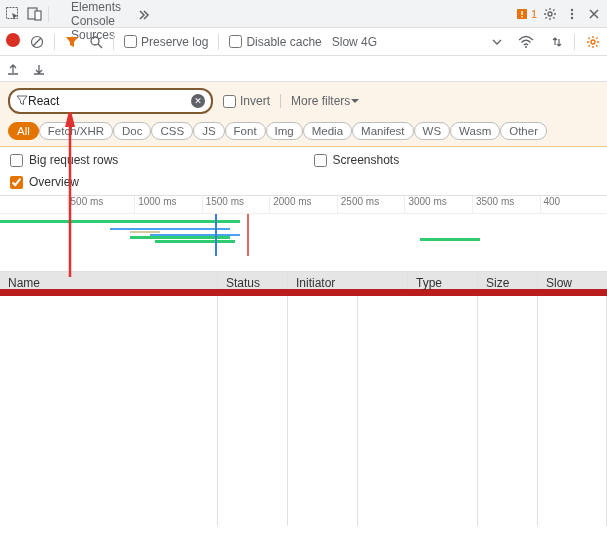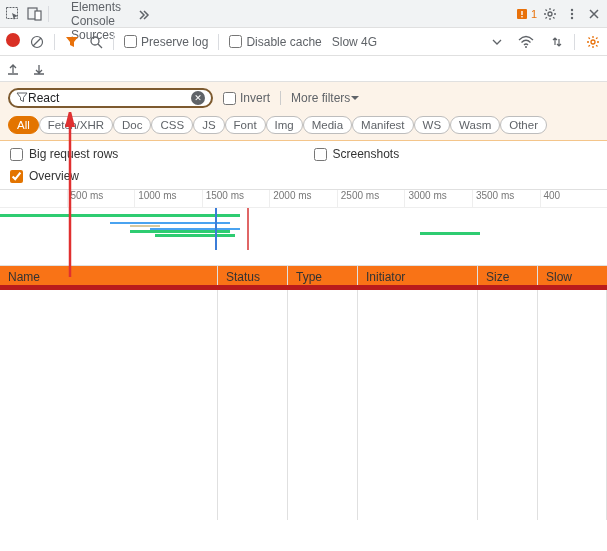--- a/index.html
+++ b/index.html
@@ -22,21 +22,21 @@
 .checkbox { display: flex; align-items: center; gap: 4px; cursor: pointer; }
 .checkbox input { margin: 0; }
 .throttle { display: flex; align-items: center; gap: 2px; cursor: pointer; }
 
 
 .row3 { display: flex; align-items: center; height: 26px; padding: 0 6px; gap: 12px; border-bottom: 1px solid #e0e0e0; }
 
 
 .filter-area { background: #FCF3E9; border-bottom: 1px solid #f4c58a; padding: 6px 8px; }
 .filter-row1 { display: flex; align-items: center; gap: 10px; }
-.filter-input-wrap { display: flex; align-items: center; background: #fff; border: 2px solid #7d5a2f; border-radius: 12px; padding: 2px 6px; width: 205px; height: 20px; }
+.filter-input-wrap { display: flex; align-items: center; background: #fff; border: 2px solid #7d5a2f; border-radius: 12px; padding: 2px 6px; width: 205px; height: 26px; }
 .filter-input-wrap input { flex: 1; border: none; outline: none; font-size: 12px; color: #202124; background: transparent; }
 .clear-x { width: 14px; height: 14px; border-radius: 50%; background: #5f6368; color: #fff; display: flex; align-items: center; justify-content: center; font-size: 9px; cursor: pointer; }
 .morefilters { display: flex; align-items: center; gap: 0; cursor: pointer; }
 
 .filter-row2 { display: flex; align-items: flex-start; margin-top: 8px; flex-wrap: wrap; }
 .type-chip { border: 1px solid #bdbdbd; background: #fff; border-radius: 9px; padding: 2px 8px; font-size: 11.5px; color: #5f6368; cursor: pointer; }
 .type-chip.active { background: #e37400; color: #fff; border-color: #e37400; }
 
 
 .options { display: flex; padding: 6px 10px; gap: 20px; border-bottom: 1px solid #e0e0e0; }
@@ -52,21 +52,21 @@
 .tl-body { position: relative; height: 42px; }
 .bar { position: absolute; height: 2px; }
 .bar.green { background: #2ecc71; }
 .bar.blue { background: #4aa3f0; }
 .bar.tan { background: #d8c9a0; }
 .vline { position: absolute; top: 0; bottom: 0; width: 2px; }
 .vline.blue { background: #3b7dd8; }
 .vline.red { background: #e06666; }
 
 
-.table-head { display: flex; height: 24px; border-bottom: 5px solid #b91c1c; background: #f97316; }
+.table-head { display: flex; height: 24px; border-bottom: 7px solid #b91c1c; background: #e5e5e5; }
 .th { padding: 4px 8px; border-right: 1px solid #e0e0e0; color: #333; font-size: 12px; }
 .th.name { width: 218px; }
 .th.status { width: 70px; }
 .th.type { width: 70px; }
 .th.init { width: 120px; }
 .th.size { width: 60px; }
 .th.time { flex: 1; border-right: none; }
 
 .table-body { height: 230px; display: flex; }
 .table-body .col-line { border-right: 1px solid #e0e0e0; }
@@ -295,22 +295,22 @@
     <div class="bar green" style="left:130px;top:22px;width:100px;height:3px;"></div>
     <div class="bar green" style="left:155px;top:26px;width:80px;height:3px;"></div>
     <div class="vline blue" style="left:215px;"></div>
     <div class="vline red" style="left:247px;"></div>
   </div>
 </div>
 
 <div class="table-head">
   <div class="th name">Name</div>
   <div class="th status">Status</div>
+  <div class="th init">Initiator</div>
   <div class="th type">Type</div>
-  <div class="th init">Initiator</div>
   <div class="th size">Size</div>
   <div class="th time">Slow</div>
 </div>
 
 <div class="table-body">
   <div class="col-line c1"></div>
   <div class="col-line c2"></div>
   <div class="col-line c3"></div>
   <div class="col-line c4"></div>
   <div class="col-line c5"></div>

